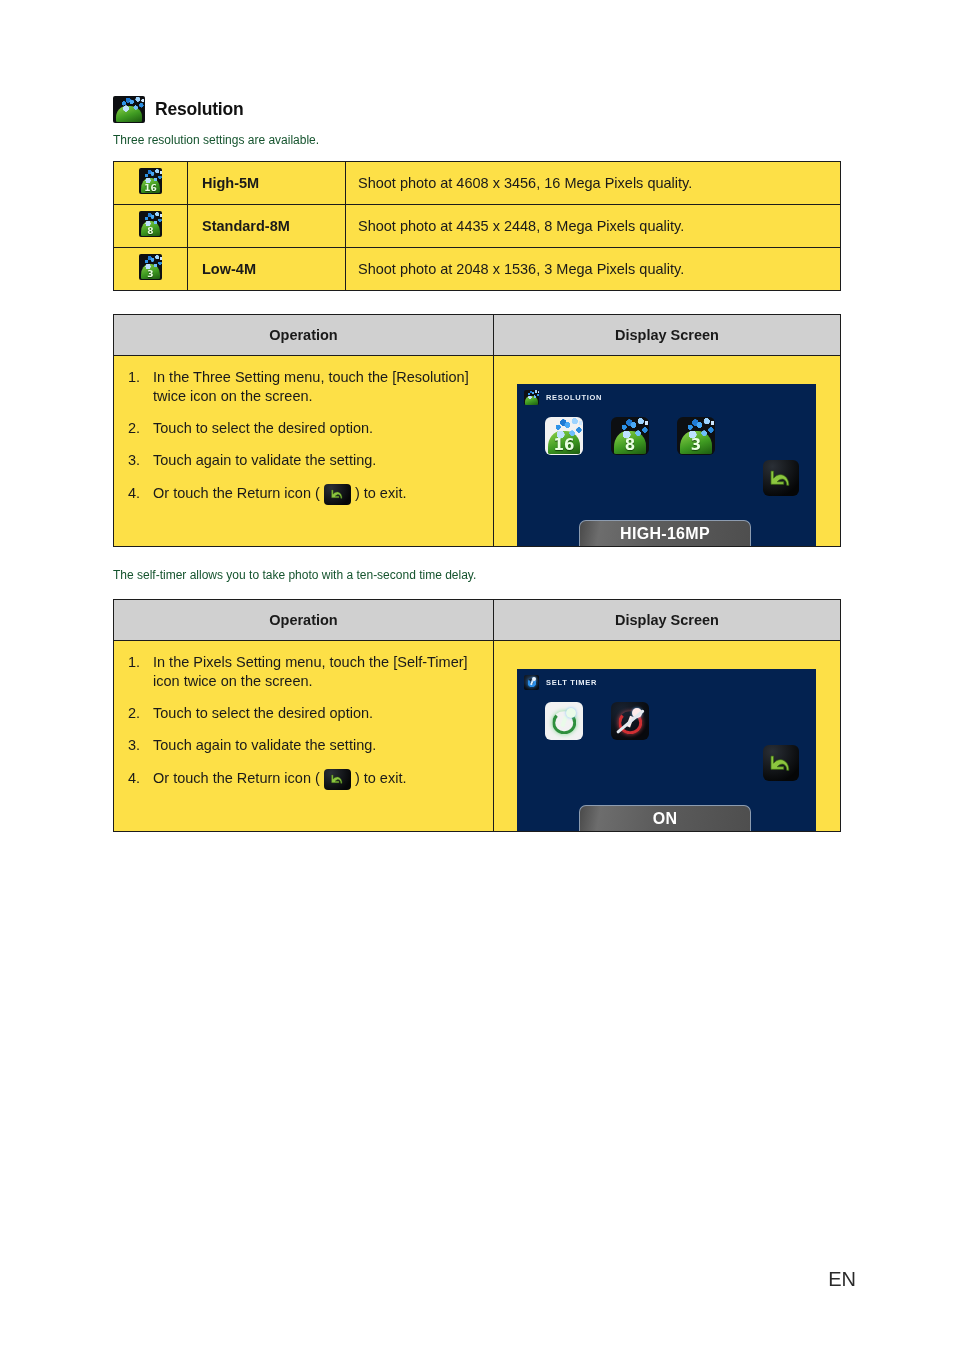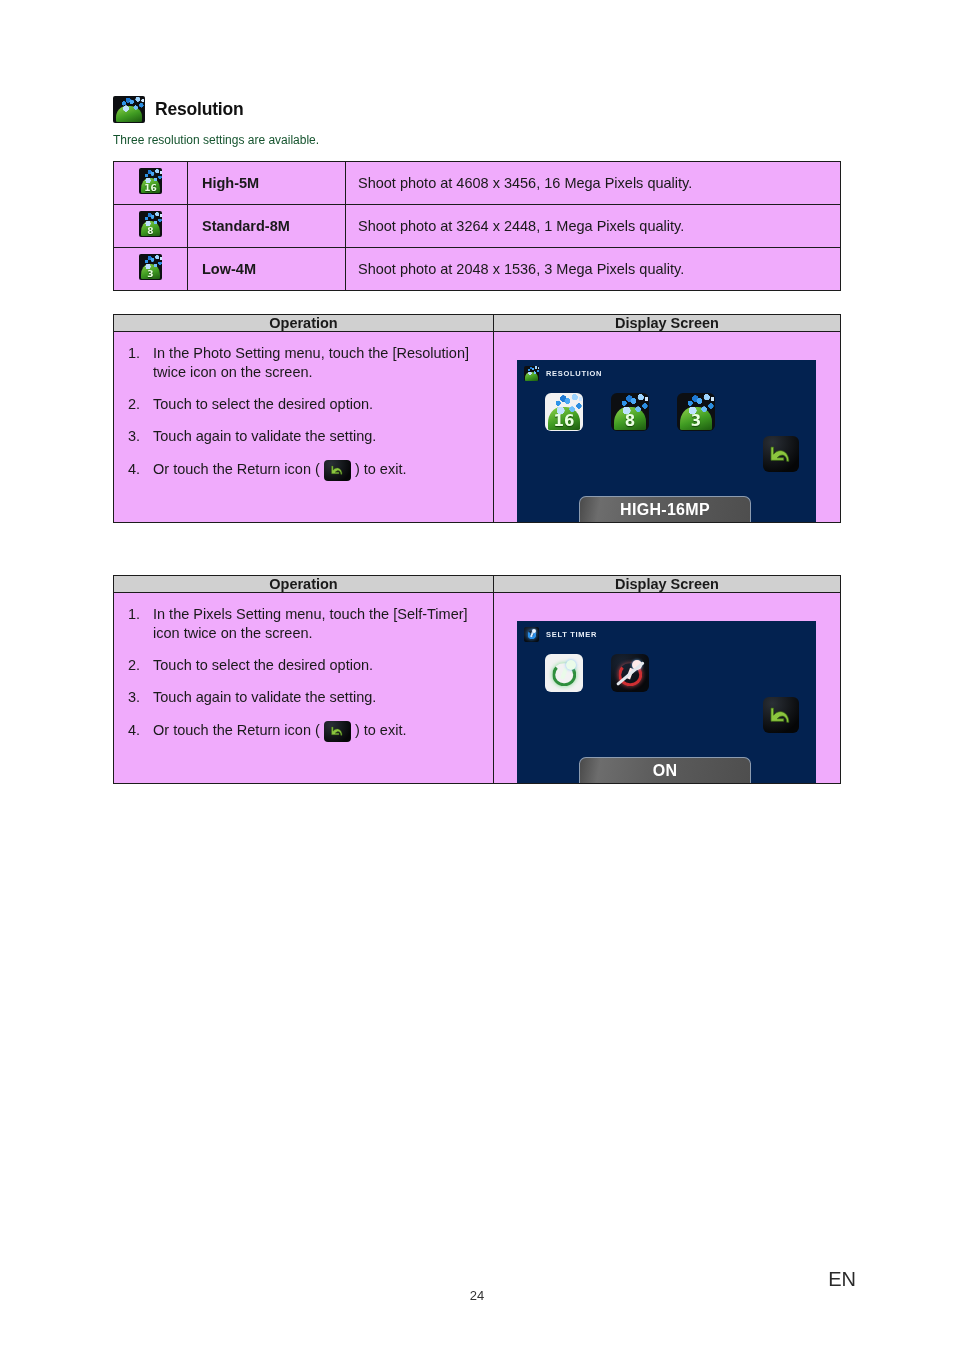--- a/index.html
+++ b/index.html
@@ -128,25 +128,25 @@
   
   .g-return {
     background: radial-gradient(circle at 26% 18%, #2a2f36 0%, #050607 78%);
   }
   .g-return svg { position:absolute; left:12%; top:16%; width:76%; height:68%; }
 
   
   table.tbl {
     border-collapse: collapse;
     width: 100%;
-    background: #f0abfc;
+    background: #fde047;
   }
   table.tbl td, table.tbl th {
     border: 1.4px solid #1c1c1c;
-    padding: 0;
+    padding: 12px;
     vertical-align: middle;
   }
   .res-tbl td.c-ico { width: 74px; text-align: center; padding: 6px 0; }
   .res-tbl td.c-name {
     width: 158px;
     font-size: 14.5px; font-weight: bold;
     padding: 9px 0 9px 14px;
   }
   .res-tbl td.c-desc {
     font-size: 14.5px;
@@ -261,21 +261,21 @@
           <td class="c-name">High-5M</td>
           <td class="c-desc">Shoot photo at 4608 x 3456, 16 Mega Pixels quality.</td>
         </tr>
         <tr>
           <td class="c-ico">
             <span class="ico cell g-res">
               <span class="g-num">8</span>
             </span>
           </td>
           <td class="c-name">Standard-8M</td>
-          <td class="c-desc">Shoot photo at 3264 x 2448, 1 Mega Pixels quality.</td>
+          <td class="c-desc">Shoot photo at 4435 x 2448, 8 Mega Pixels quality.</td>
         </tr>
         <tr>
           <td class="c-ico">
             <span class="ico cell g-res">
               <span class="g-num">3</span>
             </span>
           </td>
           <td class="c-name">Low-4M</td>
           <td class="c-desc">Shoot photo at 2048 x 1536, 3 Mega Pixels quality.</td>
         </tr>
@@ -288,21 +288,21 @@
           <th class="h-op">Operation</th>
           <th>Display Screen</th>
         </tr>
       </thead>
       <tbody>
         <tr>
           <td class="c-steps">
             <ol class="steps">
               <li>
                 <span class="num">1.</span>
-                <span>In the Photo Setting menu, touch the [Resolution] twice icon on the screen.</span>
+                <span>In the Three Setting menu, touch the [Resolution] twice icon on the screen.</span>
               </li>
               <li>
                 <span class="num">2.</span>
                 <span>Touch to select the desired option.</span>
               </li>
               <li>
                 <span class="num">3.</span>
                 <span>Touch again to validate the setting.</span>
               </li>
               <li>
@@ -345,20 +345,21 @@
             </div>
           </td>
         </tr>
       </tbody>
     </table>
   </div>
 
   <div class="block" style="top:558px;">
 
 
+    <div class="section-desc">The self-timer allows you to take photo with a ten-second time delay.</div>
 
     <table class="tbl op-tbl" style="margin-top:17px;">
       <thead>
         <tr>
           <th class="h-op">Operation</th>
           <th>Display Screen</th>
         </tr>
       </thead>
       <tbody>
         <tr>
@@ -419,16 +420,15 @@
                 </span>
               </div>
               <div class="label-bar">ON</div>
             </div>
           </td>
         </tr>
       </tbody>
     </table>
   </div>
 
-  <div class="footer-page">24</div>
   <div class="footer-en">EN</div>
 
 </div>
 
 </body></html>

